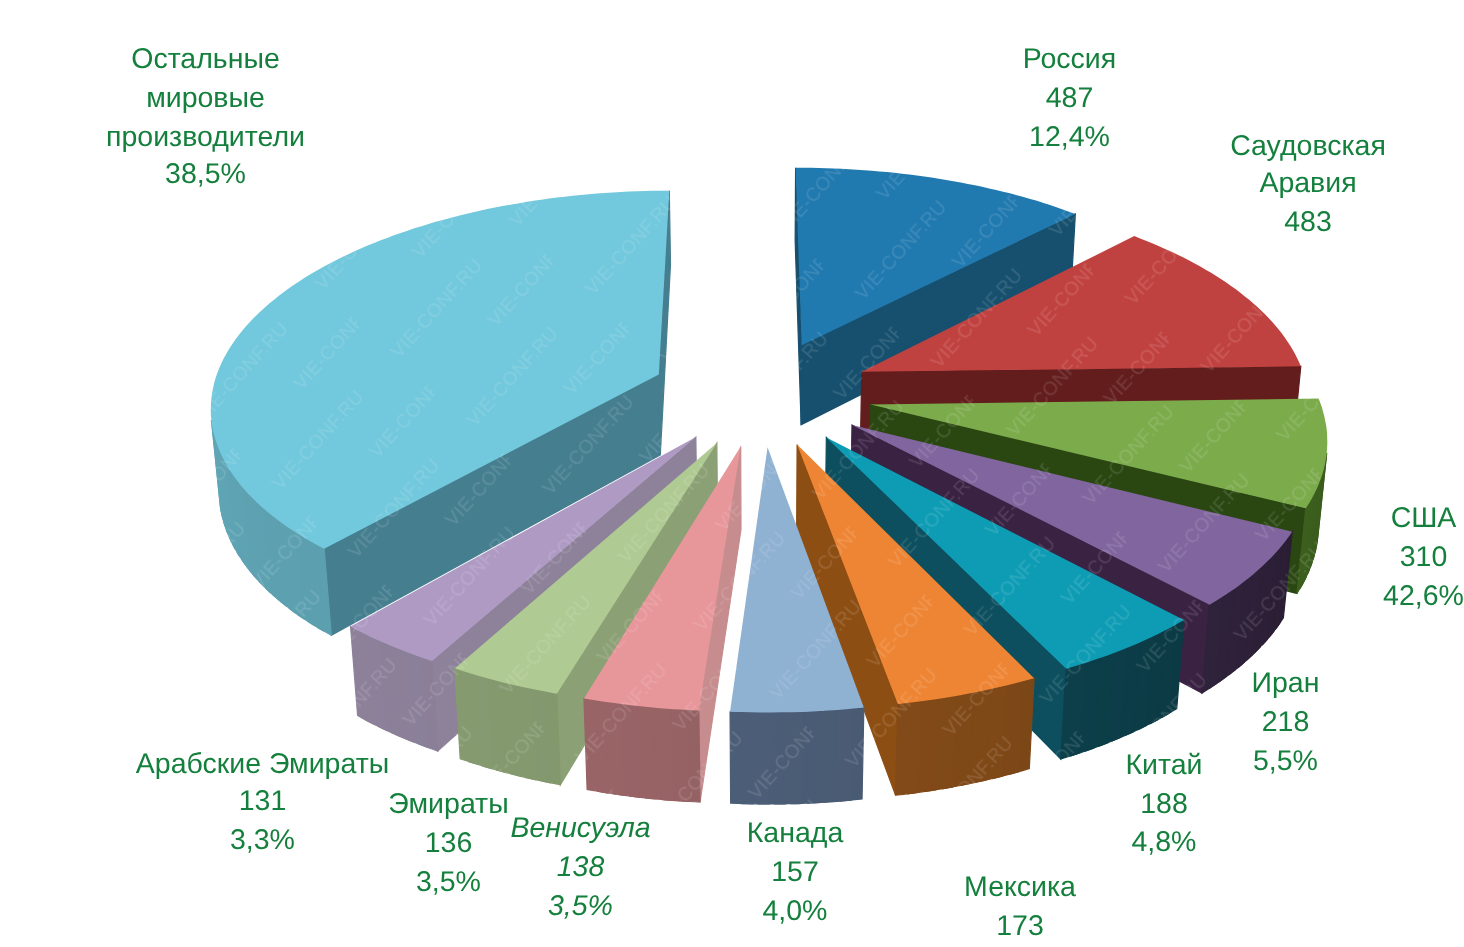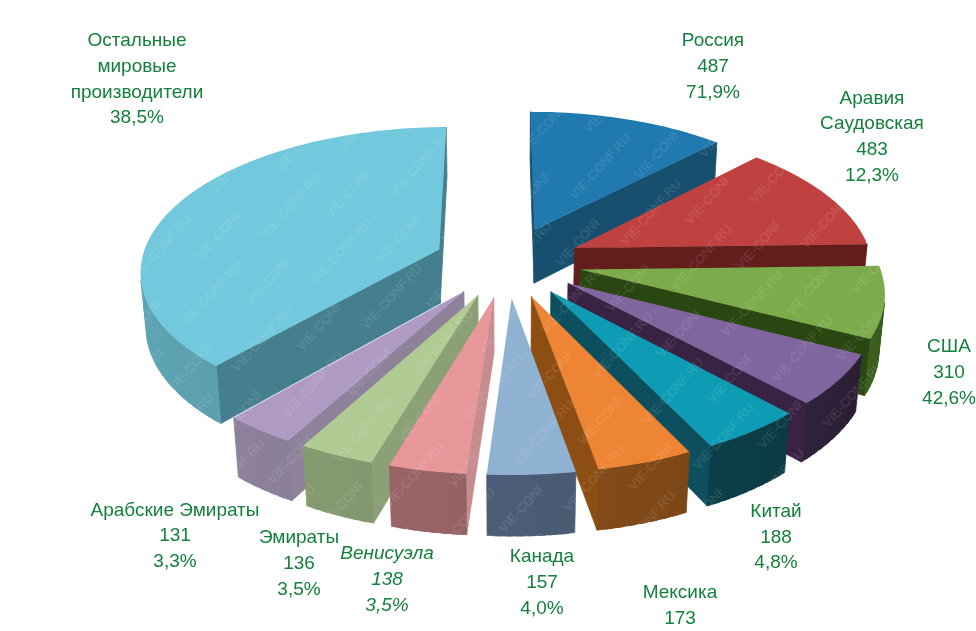--- a/index.html
+++ b/index.html
@@ -152,44 +152,48 @@
         <path d="M 512.9 475.0 508.2 475.0 503.5 474.9 498.8 474.9 494.2 474.7 L 494.4 535.7 499.0 535.8 503.6 535.9 508.2 536.0 512.8 536.0 Z" fill="#4C5E77" stroke="#4C5E77" stroke-width="0.8"></path>
         <path d="M 501.6 474.9 496.7 474.8 491.7 474.7 486.7 474.5 L 487.1 535.4 492.0 535.6 496.9 535.8 501.8 535.9 Z" fill="#4C5E77" stroke="#4C5E77" stroke-width="0.8"></path>
         <path d="M 511.7 298.2 575.9 471.7 569.2 472.4 562.4 473.0 555.6 473.5 548.7 473.9 541.9 474.3 535.0 474.6 528.1 474.8 521.2 474.9 514.3 475.0 507.4 475.0 500.5 474.9 493.6 474.7 486.7 474.5 Z" fill="#8FB1D2"></path>
       </g>
       <rect x="0" y="0" width="976" height="631" fill="url(#wmpat)"></rect>
     </svg>
   <div id="labels">
       <div class="label" style="left: 713px; top: 27.3px;">
         <span class="ln">Россия</span>
         <span class="ln">487</span>
-        <span class="ln">71,9%</span>
+        <span class="ln">12,4%</span>
       </div>
       <div class="label" style="left: 872px; top: 84.5px;">
+        <span class="ln">Саудовская</span>
         <span class="ln">Аравия</span>
-        <span class="ln">Саудовская</span>
         <span class="ln">483</span>
-        <span class="ln">12,3%</span>
       </div>
       <div class="label" style="left: 949px; top: 333.1px;">
         <span class="ln">США</span>
         <span class="ln">310</span>
         <span class="ln">42,6%</span>
       </div>
+      <div class="label" style="left: 857px; top: 443.2px;">
+        <span class="ln">Иран</span>
+        <span class="ln">218</span>
+        <span class="ln">5,5%</span>
+      </div>
       <div class="label" style="left: 776px; top: 497.8px;">
         <span class="ln">Китай</span>
         <span class="ln">188</span>
         <span class="ln">4,8%</span>
       </div>
       <div class="label" style="left: 680px; top: 539px; margin-top: 40px;">
         <span class="ln">Мексика</span>
         <span class="ln">173</span>
         <span class="ln">4,4%</span>
       </div>
-      <div class="label" style="left: 542px; top: 543.3px;">
+      <div class="label" style="left: 530px; top: 543.3px;">
         <span class="ln">Канада</span>
         <span class="ln">157</span>
         <span class="ln">4,0%</span>
       </div>
       <div class="label" style="left: 387px; top: 540.1px; font-style: italic;">
         <span class="ln">Венисуэла</span>
         <span class="ln">138</span>
         <span class="ln">3,5%</span>
       </div>
       <div class="label" style="left: 299px; top: 524.1px;">

